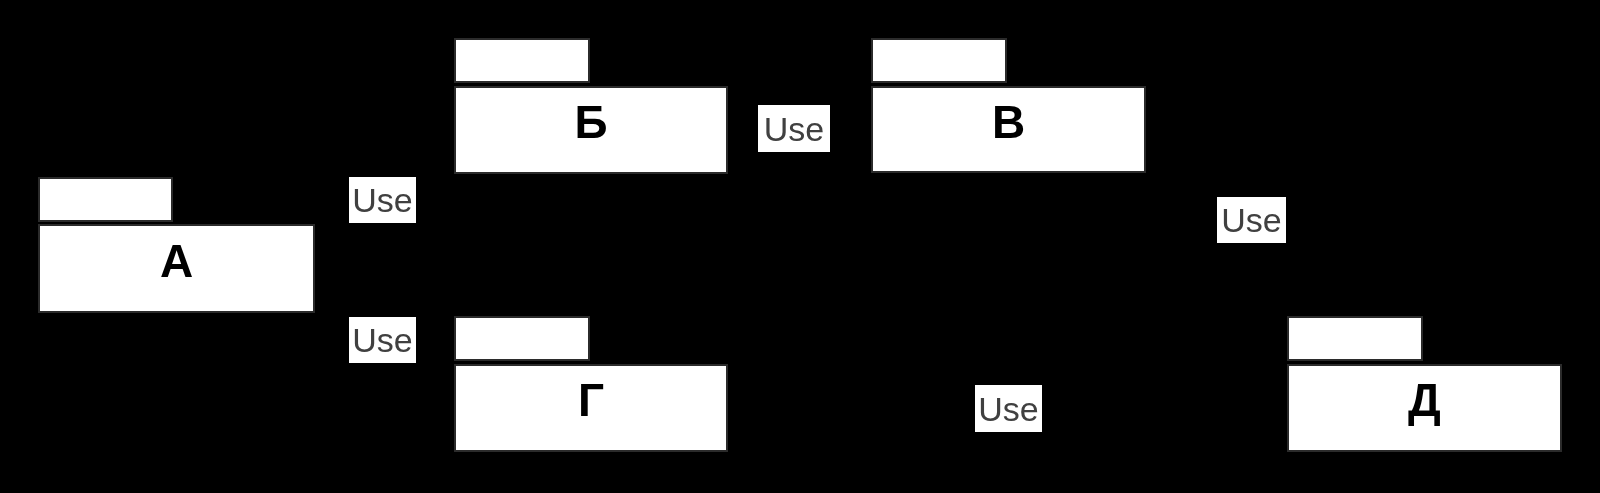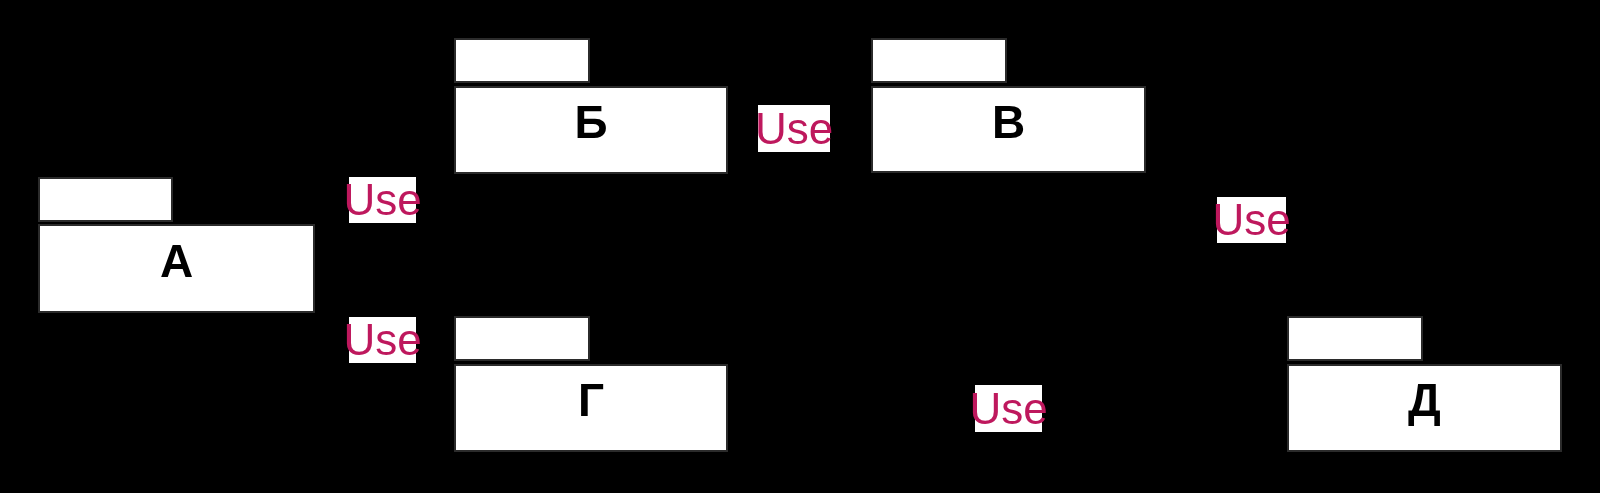--- a/index.html
+++ b/index.html
@@ -62,22 +62,22 @@
   .pkg-g .body { top: 48px; width: 274px; height: 88px; }
 
   .pkg-d { left: 1287px; top: 316px; width: 275px; height: 136px; }
   .pkg-d .tab  { width: 136px; height: 45px; }
   .pkg-d .body { top: 48px; width: 275px; height: 88px; }
 
   
   .use {
     position: absolute;
     background: #ffffff;
-    color: #be185d;
-    font-size: 44px;
+    color: #404040;
+    font-size: 34px;
     line-height: 1;
     display: flex;
     align-items: center;
     justify-content: center;
     box-sizing: border-box;
   }
   .use-a-b { left: 349px;  top: 177px; width: 67px; height: 46px; }
   .use-b-v { left: 758px;  top: 105px; width: 72px; height: 47px; }
   .use-v-d { left: 1217px; top: 197px; width: 69px; height: 46px; }
   .use-a-g { left: 349px;  top: 317px; width: 67px; height: 46px; }

